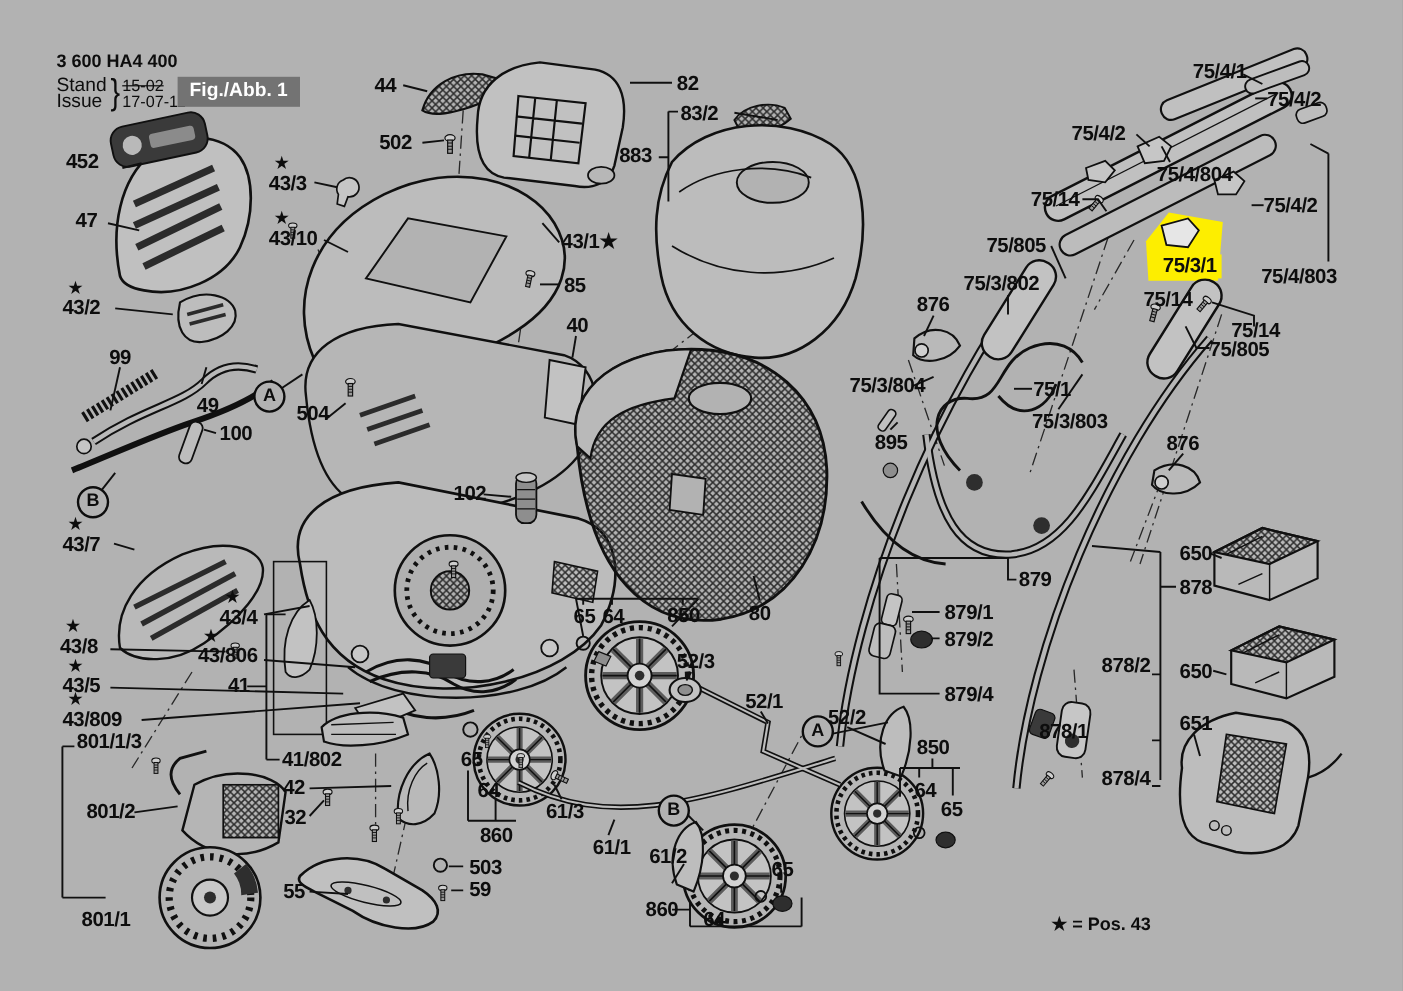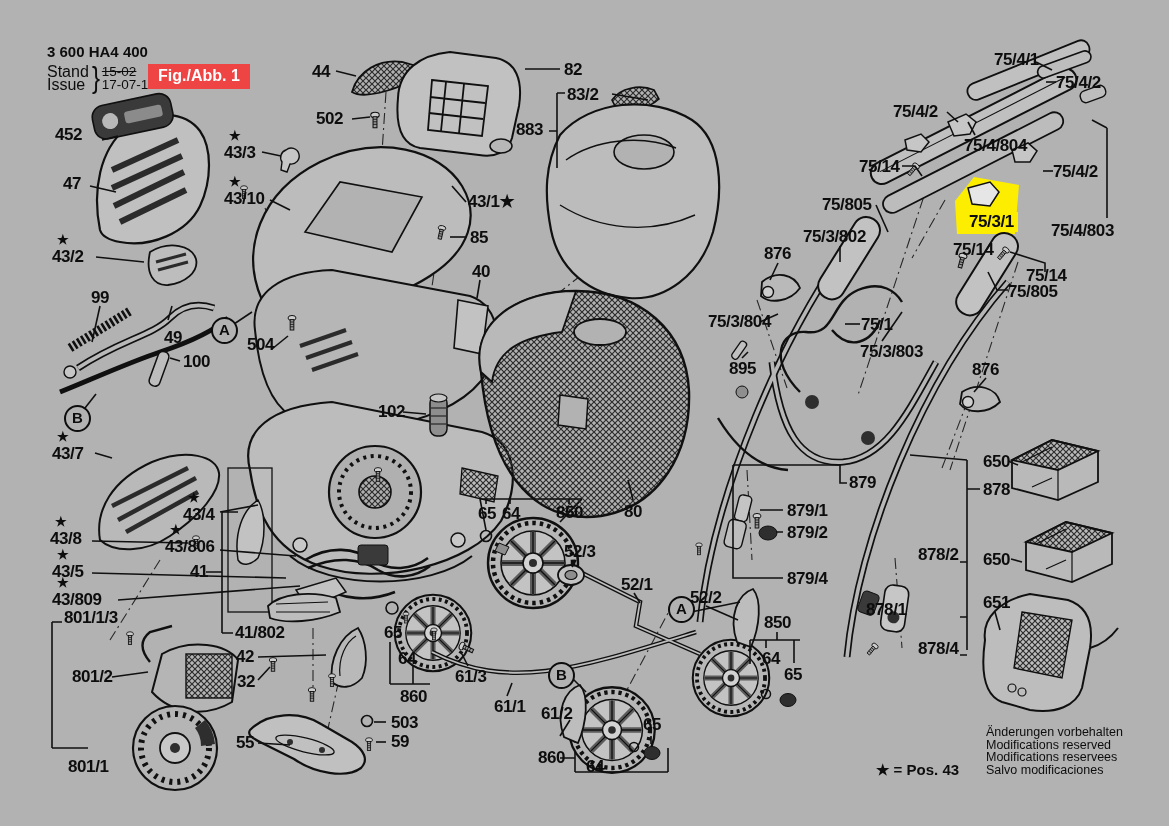--- a/index.html
+++ b/index.html
@@ -13,21 +13,21 @@
   .plabel.circ{width:23px;height:23px;border:2.2px solid #0d0d0d;border-radius:50%;
                text-align:center;line-height:22px;font-size:15px;letter-spacing:0;background:#b2b2b2;}
   .star-above{position:absolute;top:-15px;left:5px;font-size:13px;letter-spacing:0;}
   
   .model{position:absolute;left:47px;top:43px;font-size:15px;font-weight:bold;z-index:4;}
   .revrow{position:absolute;left:47px;top:61px;z-index:4;display:flex;align-items:center;}
   .revcol{display:flex;flex-direction:column;font-size:16px;line-height:13px;}
   .brace{font-size:30px;font-weight:400;margin:0 1px 0 2px;transform:scaleX(.8);}
   .datecol{display:flex;flex-direction:column;font-size:13.5px;line-height:13px;}
   .struck{text-decoration:line-through;}
-  .figbox{position:absolute;left:148px;top:64px;background:#ef4444;color:#fff;font-weight:bold;
+  .figbox{position:absolute;left:148px;top:64px;background:#737373;color:#fff;font-weight:bold;
           font-size:16px;padding:3px 10px 4px 10px;z-index:4;}
   
   .notes{position:absolute;left:986px;top:726px;font-size:12.5px;line-height:12.6px;z-index:4;}
   .starnote{position:absolute;left:876px;top:761px;font-size:15px;font-weight:bold;z-index:4;}
 </style>
 </head>
 <body>
 
 <div class="stage">
 
@@ -512,21 +512,15 @@
       <div class="plabel" style="left: 953px; top: 241px;">75/14</div>
       <div class="plabel" style="left: 1026px; top: 267px;">75/14</div>
       <div class="plabel" style="left: 1008px; top: 283px;">75/805</div>
       <div class="plabel" style="left: 708px; top: 313px;">75/3/804</div>
       <div class="plabel" style="left: 861px; top: 316px;">75/1</div>
       <div class="plabel" style="left: 860px; top: 343px;">75/3/803</div>
       <div class="plabel" style="left: 729px; top: 360px;">895</div>
       <div class="plabel" style="left: 972px; top: 361px;">876</div>
     </div>
 
-  <div class="notes">
-    <div>Änderungen vorbehalten</div>
-    <div>Modifications reserved</div>
-    <div>Modifications reservees</div>
-    <div>Salvo modificaciones</div>
-  </div>
   <div class="starnote">★ = Pos. 43</div>
 
 </div>
 
 </body></html>

